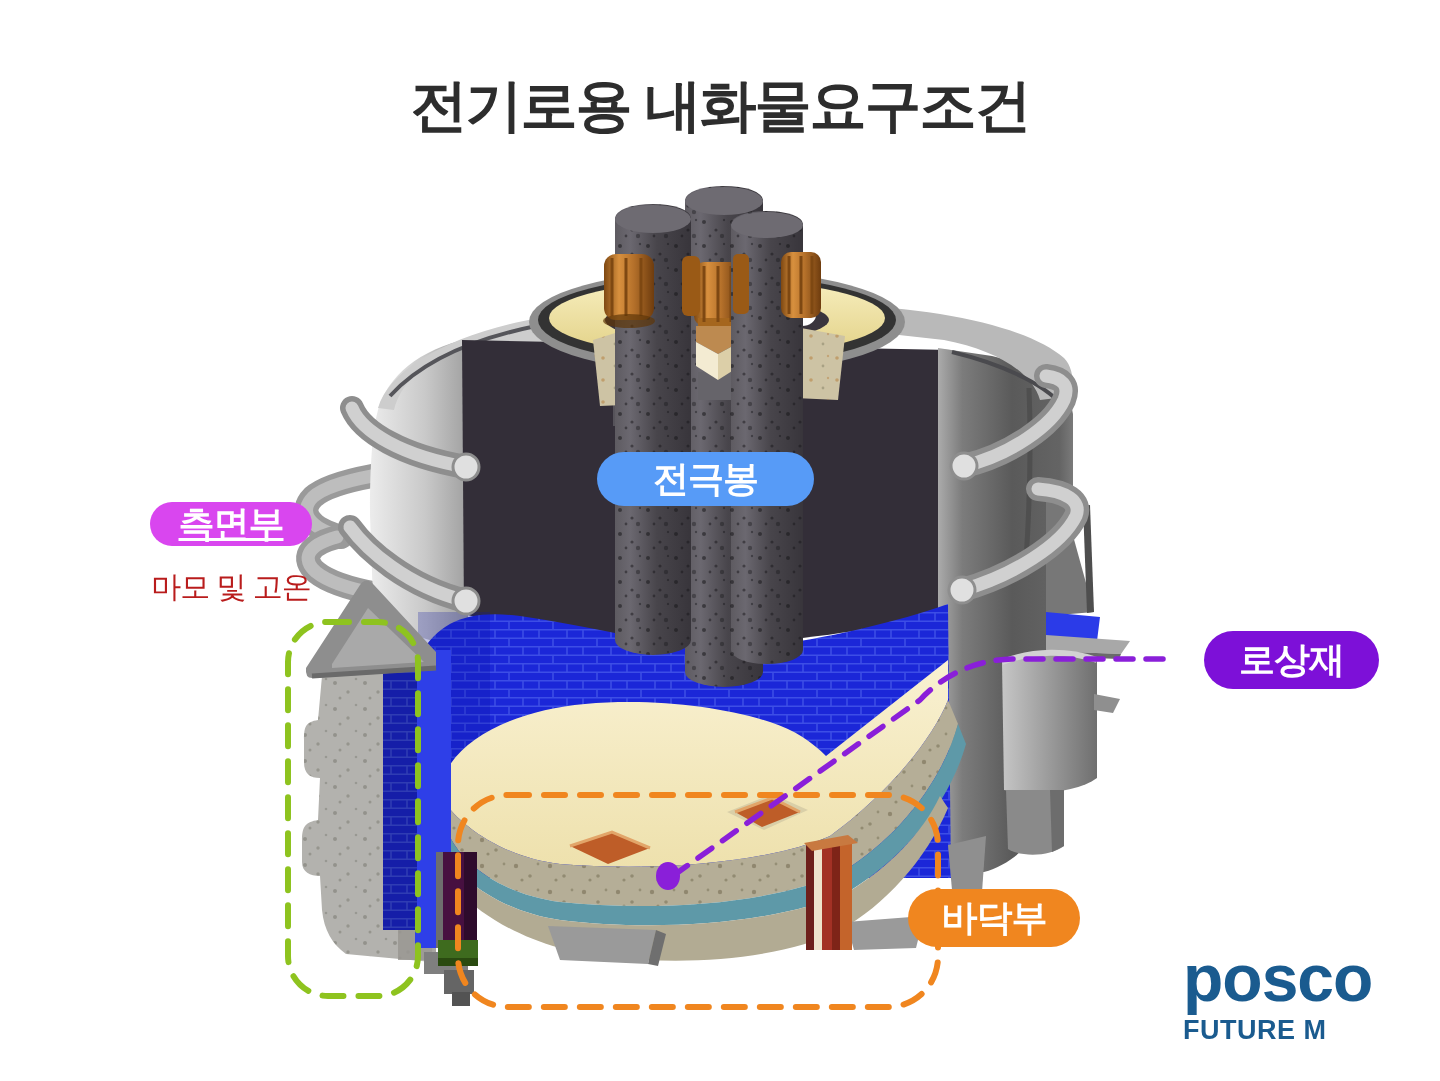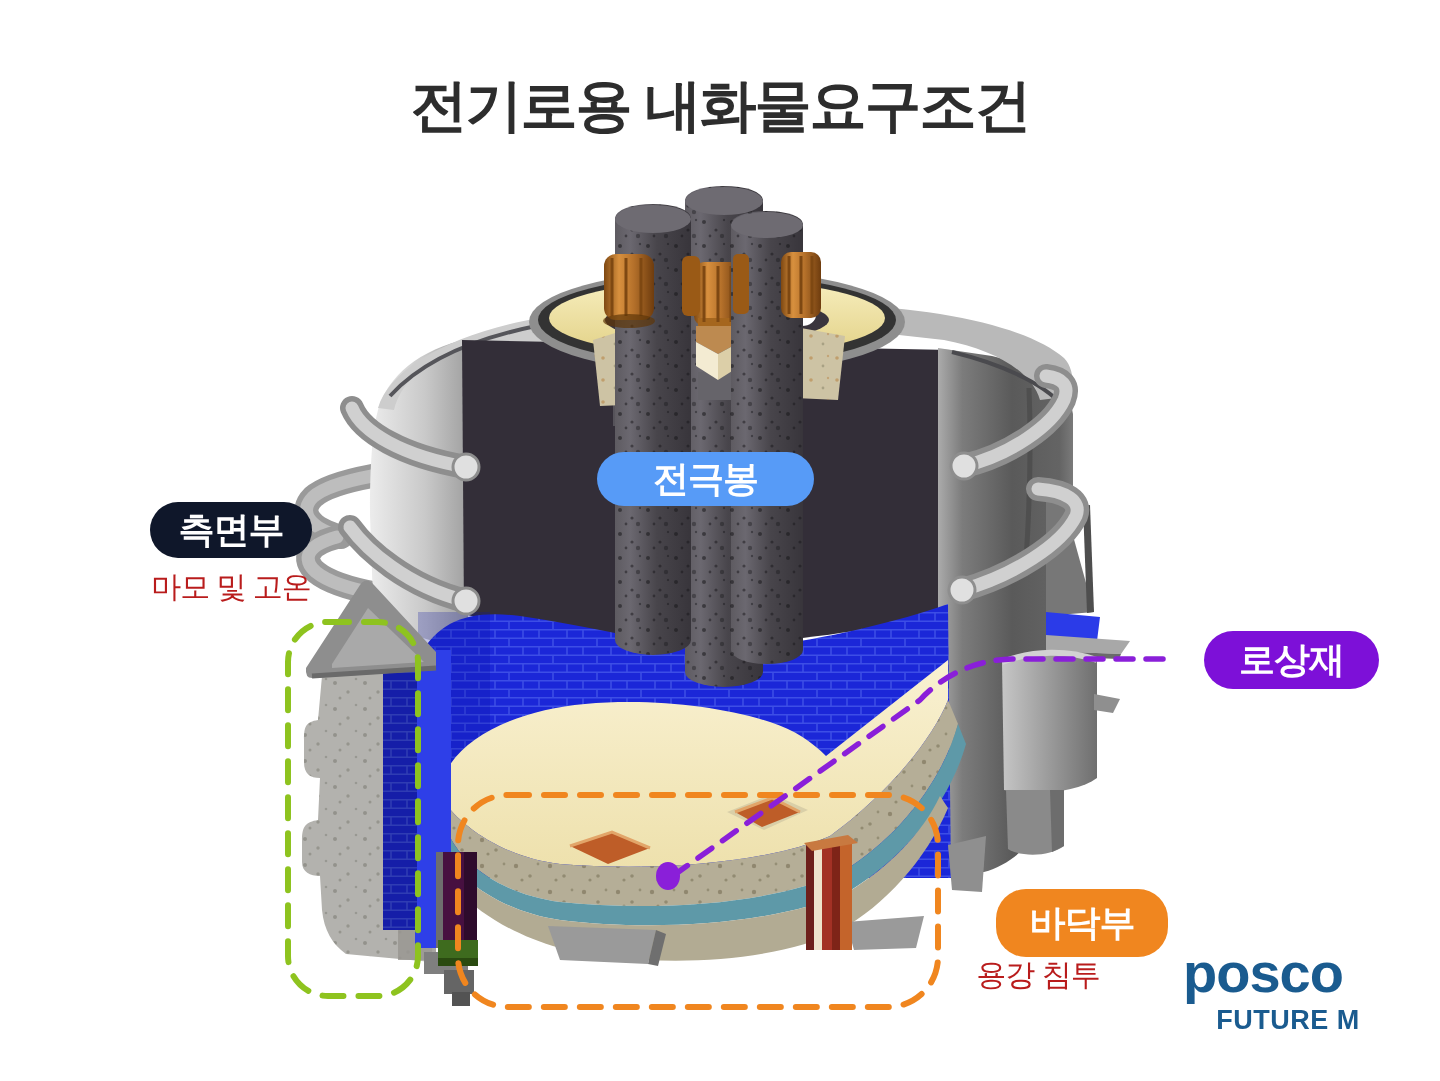--- a/index.html
+++ b/index.html
@@ -6,31 +6,31 @@
   #stage{position:relative;width:1440px;height:1081px;overflow:hidden;background:#ffffff;
          font-family:"Liberation Sans","DejaVu Sans",sans-serif;}
   #stage svg{position:absolute;left:0;top:0;}
 
   .title{position:absolute;left:0;right:0;top:68px;text-align:center;
          font-size:57px;font-weight:900;letter-spacing:-2px;color:#2d2d2d;}
 
   .badge{position:absolute;display:flex;align-items:center;justify-content:center;
          color:#fff;font-weight:800;font-size:36px;border-radius:30px;letter-spacing:-1px;}
   .badge-electrode{left:597px;top:452px;width:217px;height:54px;background:#579bf7;text-align:right;}
-  .badge-side{left:150px;top:502px;width:162px;height:56px;background:#0f172a;}
+  .badge-side{left:150px;top:502px;width:162px;height:44px;background:#d946ef;text-decoration:underline;}
   .badge-hearth{left:1204px;top:631px;width:175px;height:58px;background:#7d10d8;}
-  .badge-bottom{left:996px;top:889px;width:172px;height:68px;background:#f0861f;}
+  .badge-bottom{left:908px;top:889px;width:172px;height:58px;background:#f0861f;}
 
   .desc{position:absolute;text-align:center;font-size:30px;font-weight:500;color:#b91c1c;letter-spacing:-1px;}
   .desc-side{left:122px;top:567px;width:218px;}
   .desc-bottom{left:944px;top:955px;width:188px;}
 
   .logo{position:absolute;left:1183px;top:944px;width:210px;color:#1a5b8f;}
-  .logo .brand{font-size:56px;font-weight:800;letter-spacing:-1px;line-height:1.05;}
-  .logo .sub{font-size:27px;font-weight:700;letter-spacing:0.5px;text-align:center;margin-top:2px;}
+  .logo .brand{font-size:66px;font-weight:800;letter-spacing:-1px;line-height:1.05;}
+  .logo .sub{font-size:27px;font-weight:700;letter-spacing:0.5px;text-align:left;margin-top:2px;}
 
   .pOut{stroke:#8e8e8e;stroke-width:24;fill:none;stroke-linecap:round;}
   .pIn{stroke:#d0d0d0;stroke-width:13;fill:none;stroke-linecap:round;}
   .pOutB{stroke:#9a9a9a;stroke-width:24;fill:none;stroke-linecap:round;}
   .pInB{stroke:#bdbdbd;stroke-width:13;fill:none;stroke-linecap:round;}
 </style>
 </head>
 <body>
 
 <div id="stage">
@@ -290,20 +290,19 @@
 </div>
 <div class="desc desc-side">마모 및 고온</div>
 
 <div class="badge badge-hearth">
   <span>로상재</span>
 </div>
 
 <div class="badge badge-bottom">
   <span>바닥부</span>
 </div>
-<div class="desc desc-bottom">용강 침투</div>
 
 <div class="logo">
   <div class="brand">posco</div>
   <div class="sub">FUTURE M</div>
 </div>
 
 </div>
 
 </body></html>

